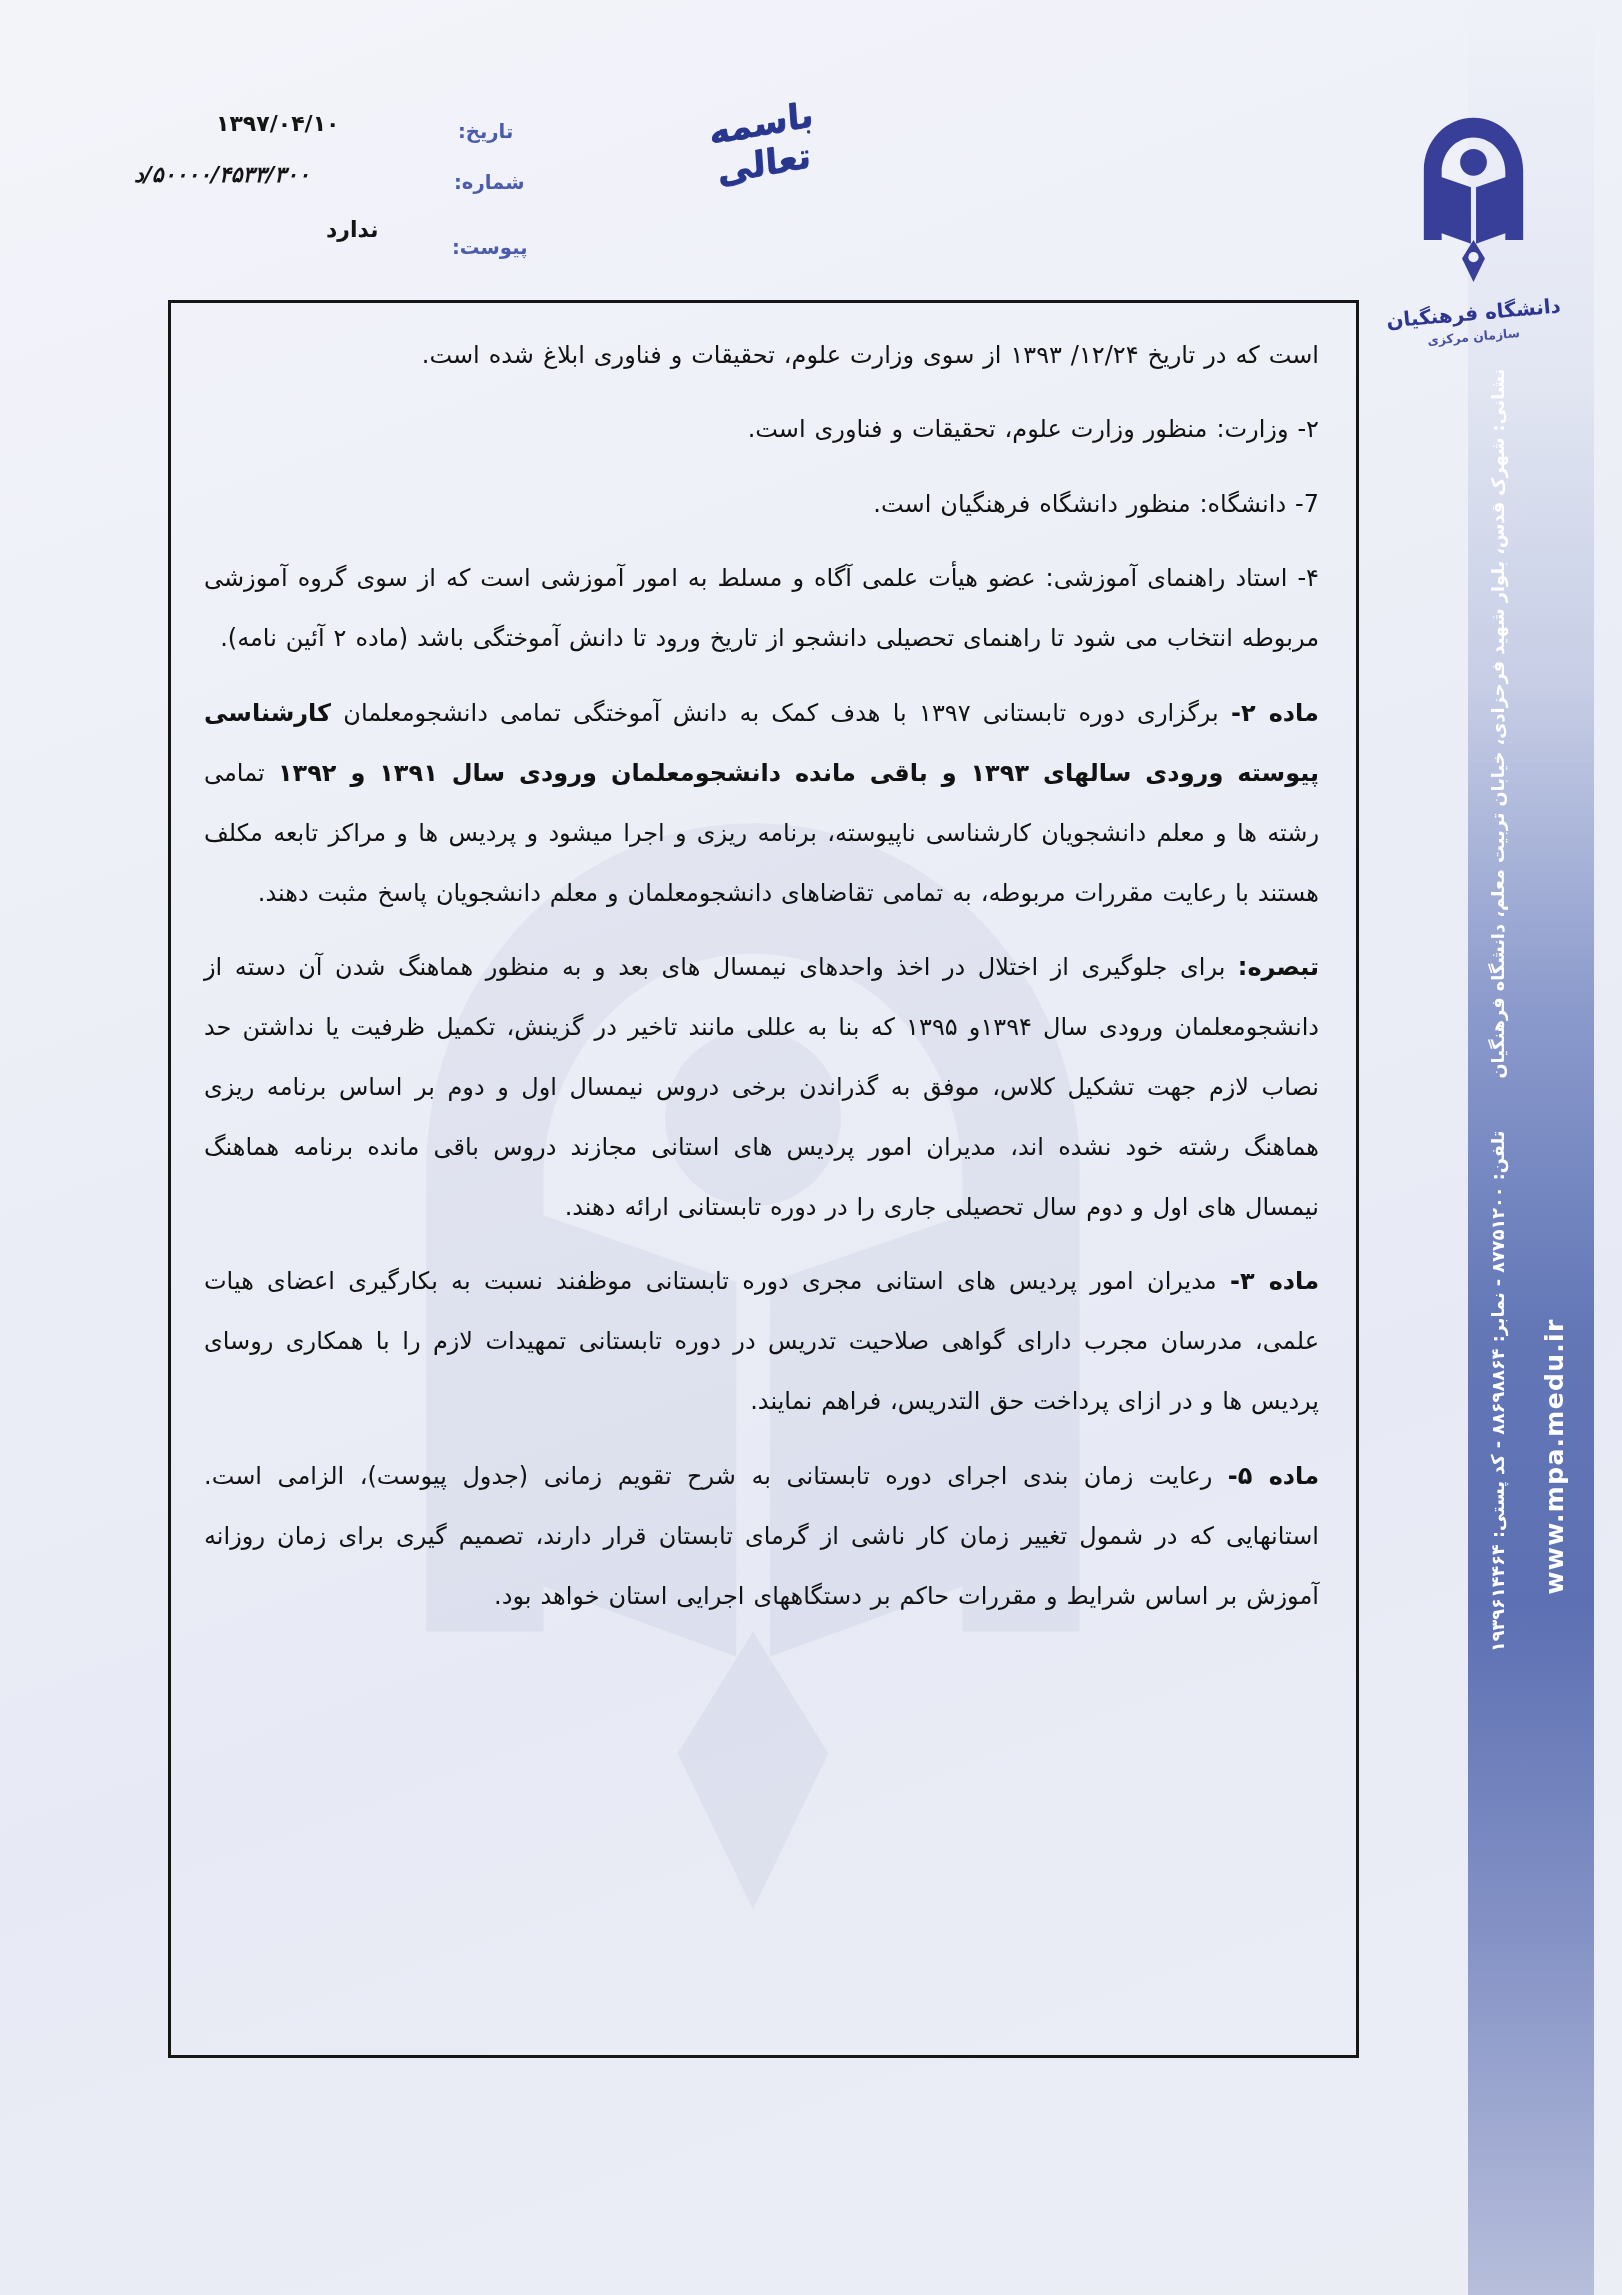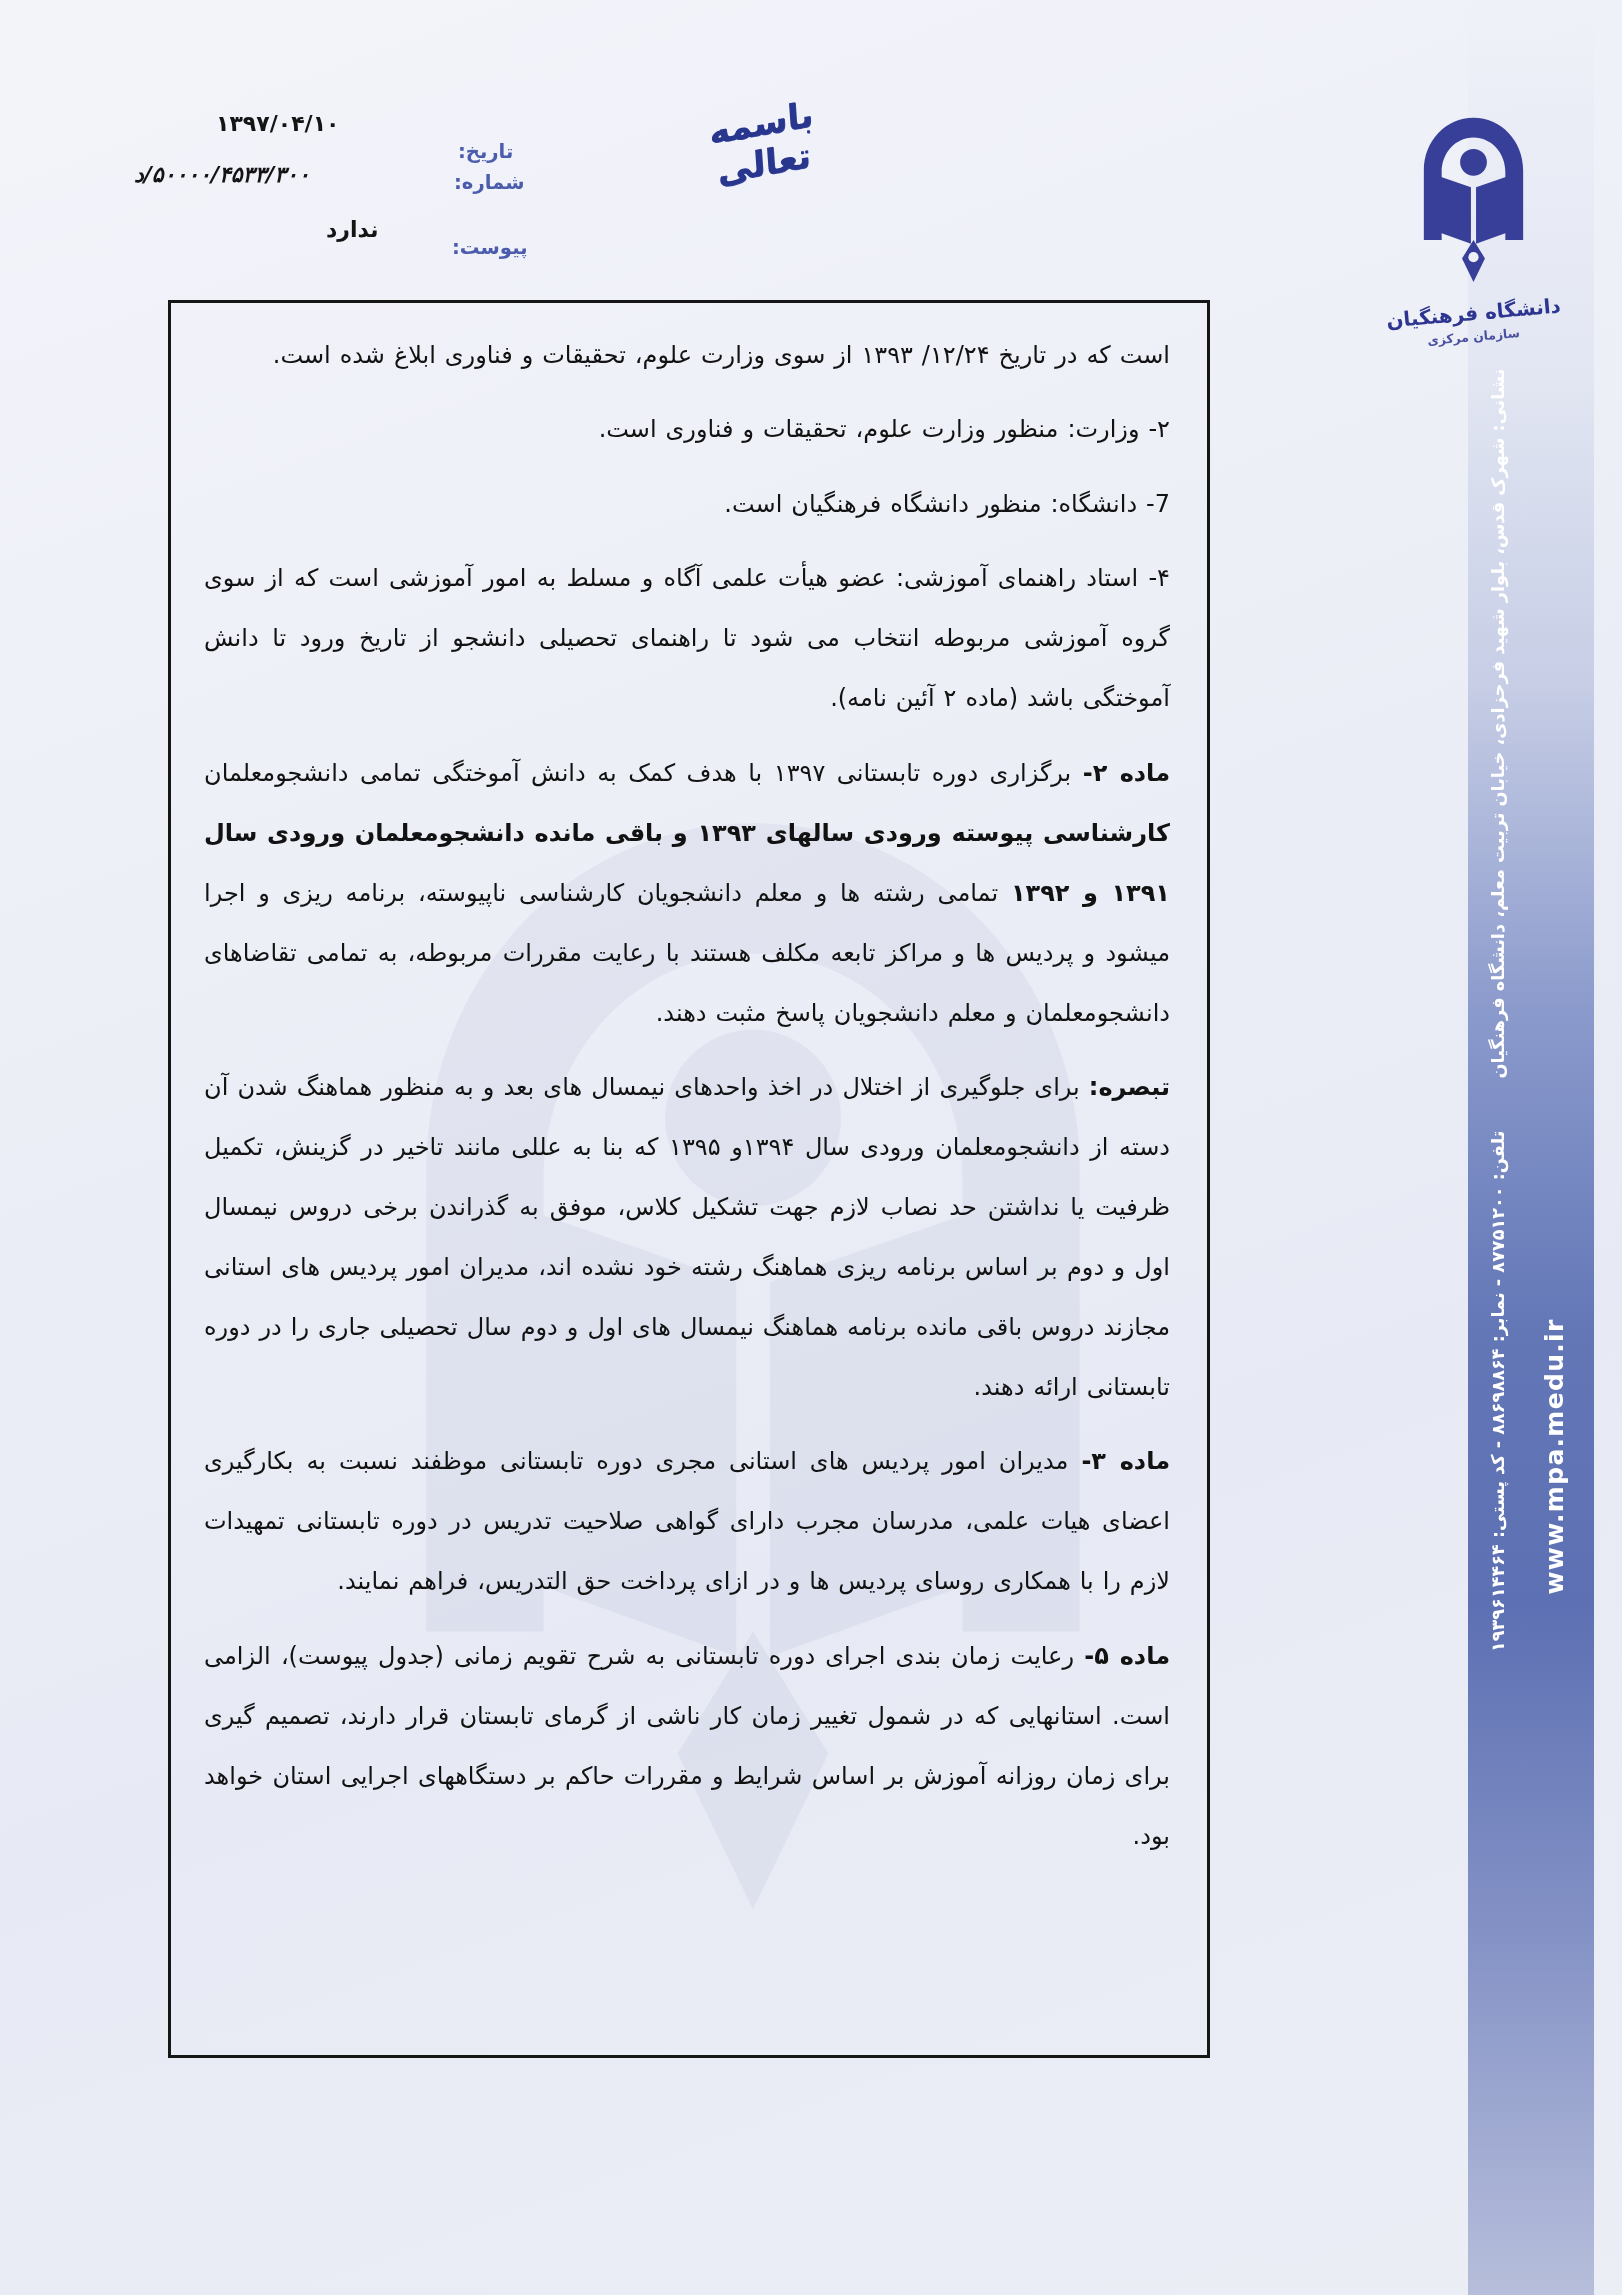--- a/index.html
+++ b/index.html
@@ -38,32 +38,32 @@
   .besm{
     position:absolute;left:658px;top:103px;width:209px;text-align:center;
     font-size:35px;font-weight:bold;color:#29368d;
     transform:rotate(-10deg) skewX(-6deg);
     text-shadow:0.7px 0.7px 0 #3a47a0;
   }
   
   .lbl{position:absolute;font-size:19.6px;font-weight:bold;color:#4c5cac;direction:rtl;}
   .val{position:absolute;font-size:22px;font-weight:bold;color:#141414;}
   .ltrvis{unicode-bidi:bidi-override;direction:ltr;letter-spacing:1.3px;}
-  .lbl-date{left:458px;top:120px;margin-top:20px;}
+  .lbl-date{left:458px;top:120px;}
   .lbl-num{left:454px;top:171px;}
   .lbl-att{left:452px;top:236px;}
   .val-date{left:216px;top:111px;}
   .val-num{left:134px;top:162px;font-style:italic;}
   .val-att{left:326px;top:217px;}
   
   .wm{position:absolute;left:334px;top:739px;width:838px;height:1263px;opacity:.065;}
   .wm svg{width:100%;height:100%;}
   
   .main-box{
-    position:absolute;left:168px;top:300px;width:1042px;height:1758px;
+    position:absolute;left:168px;top:300px;width:1191px;height:1758px;
     border:3.3px solid #161616;box-sizing:border-box;
     padding:22px 37px 0 33px;
   }
   .para{
     direction:rtl;text-align:justify;text-align-last:right;
     font-size:24px;line-height:2.5;color:#121212;margin:0 0 14.4px 0;
     word-spacing:1.3px;
   }
   .para .b{font-weight:bold;}
   .para .n{font-weight:normal;}

